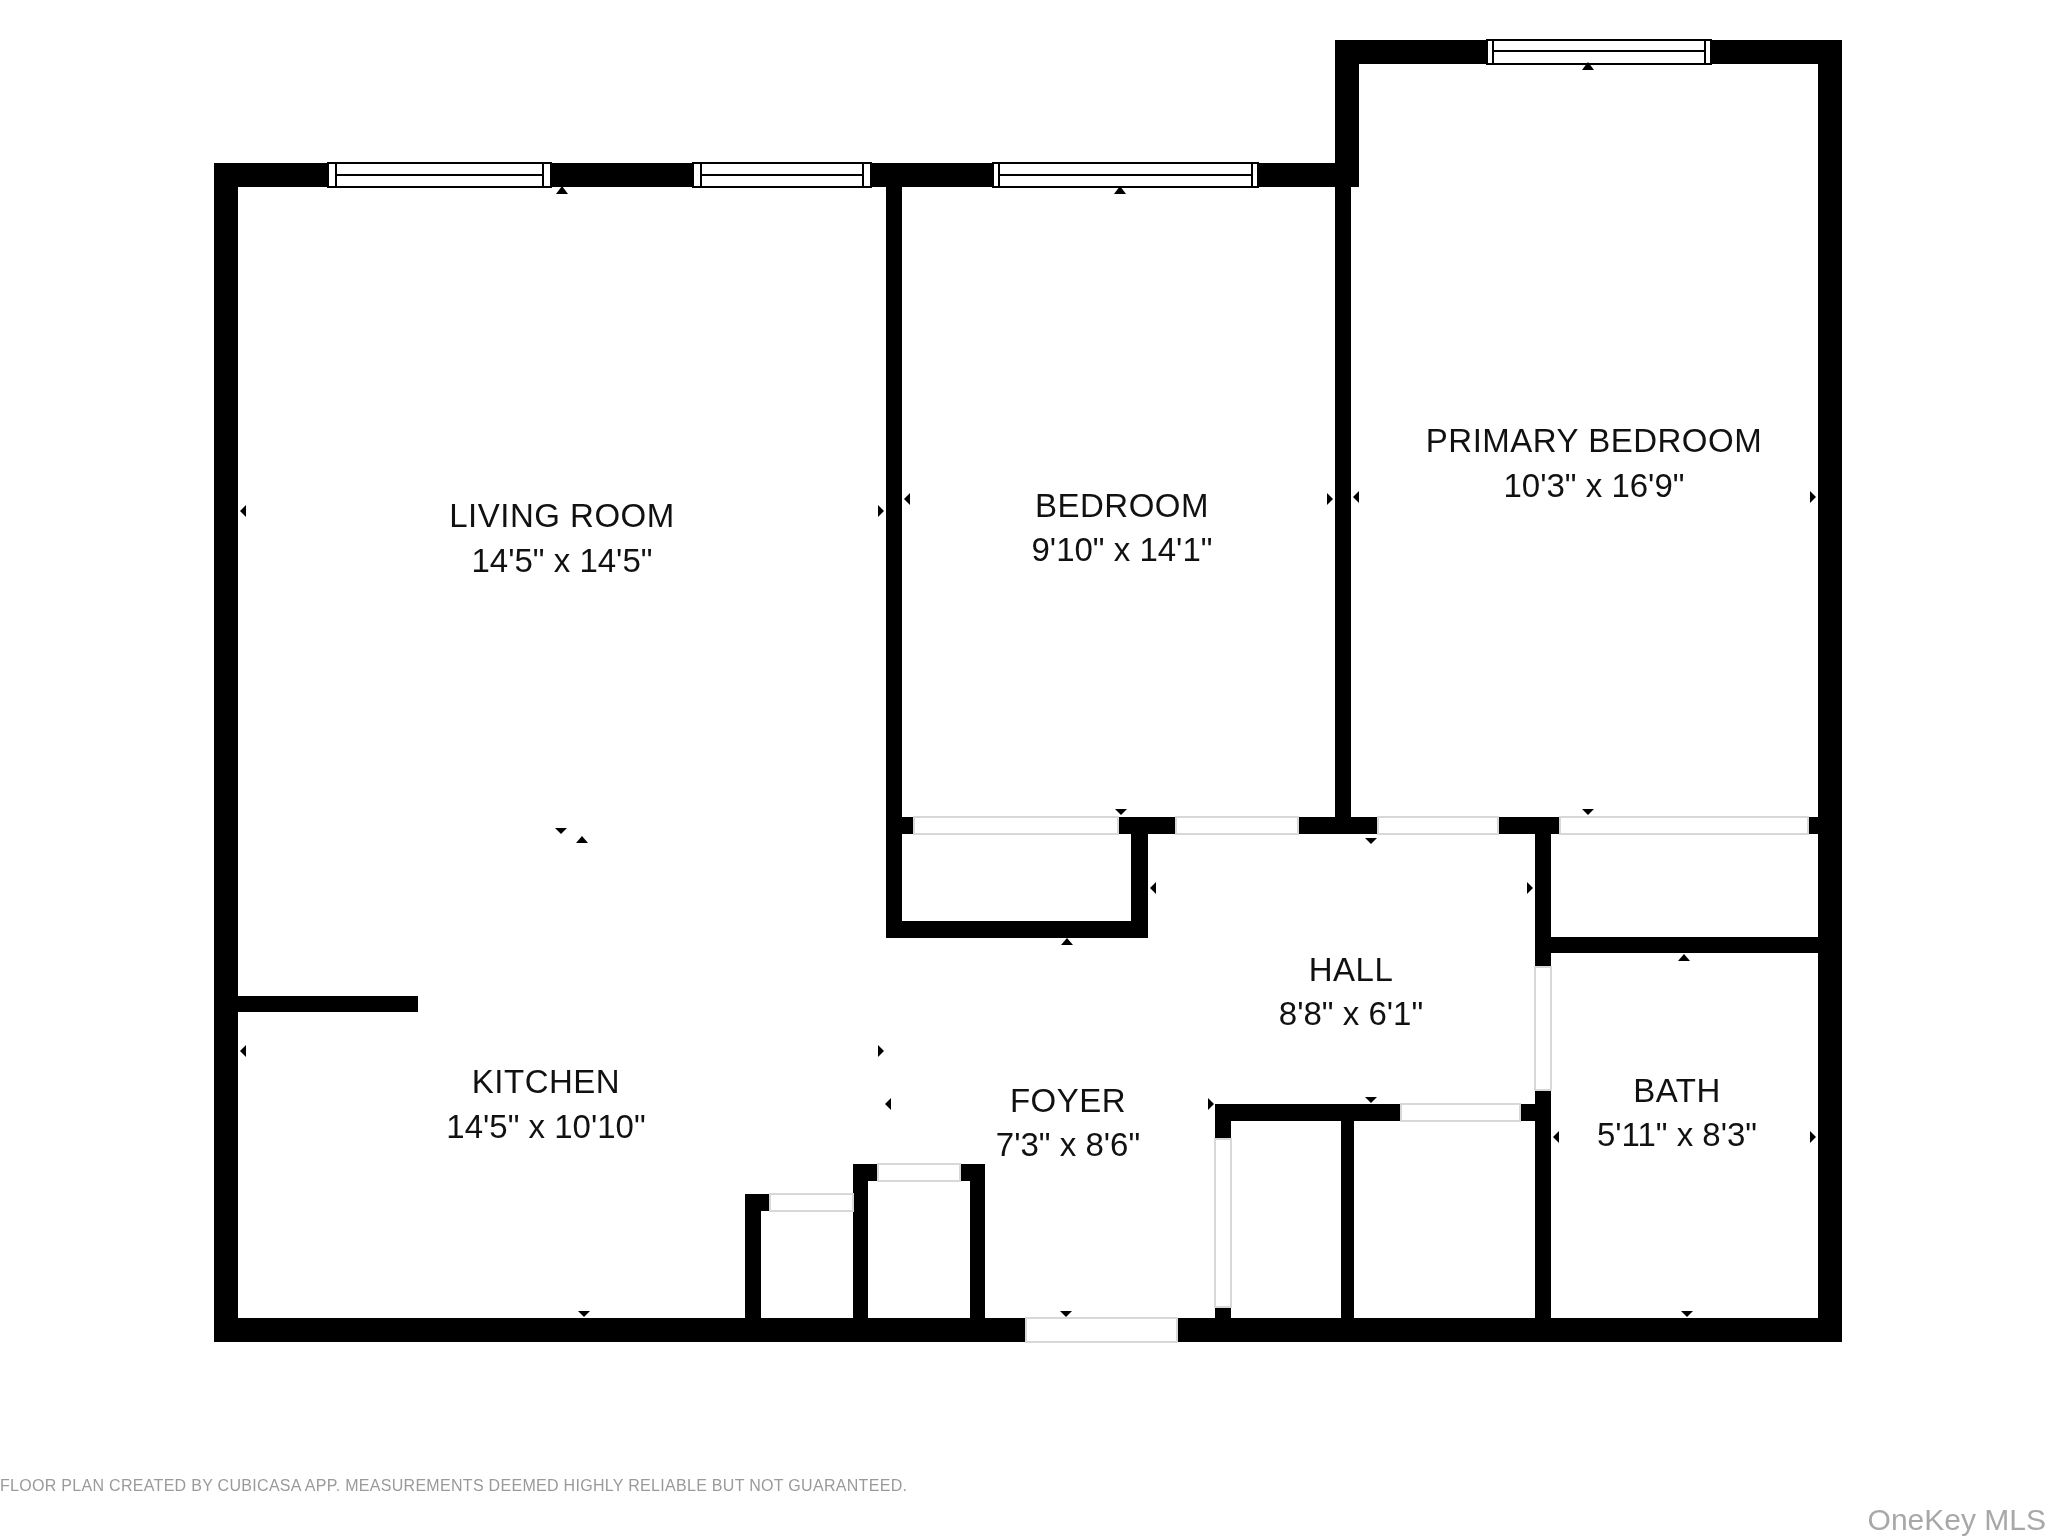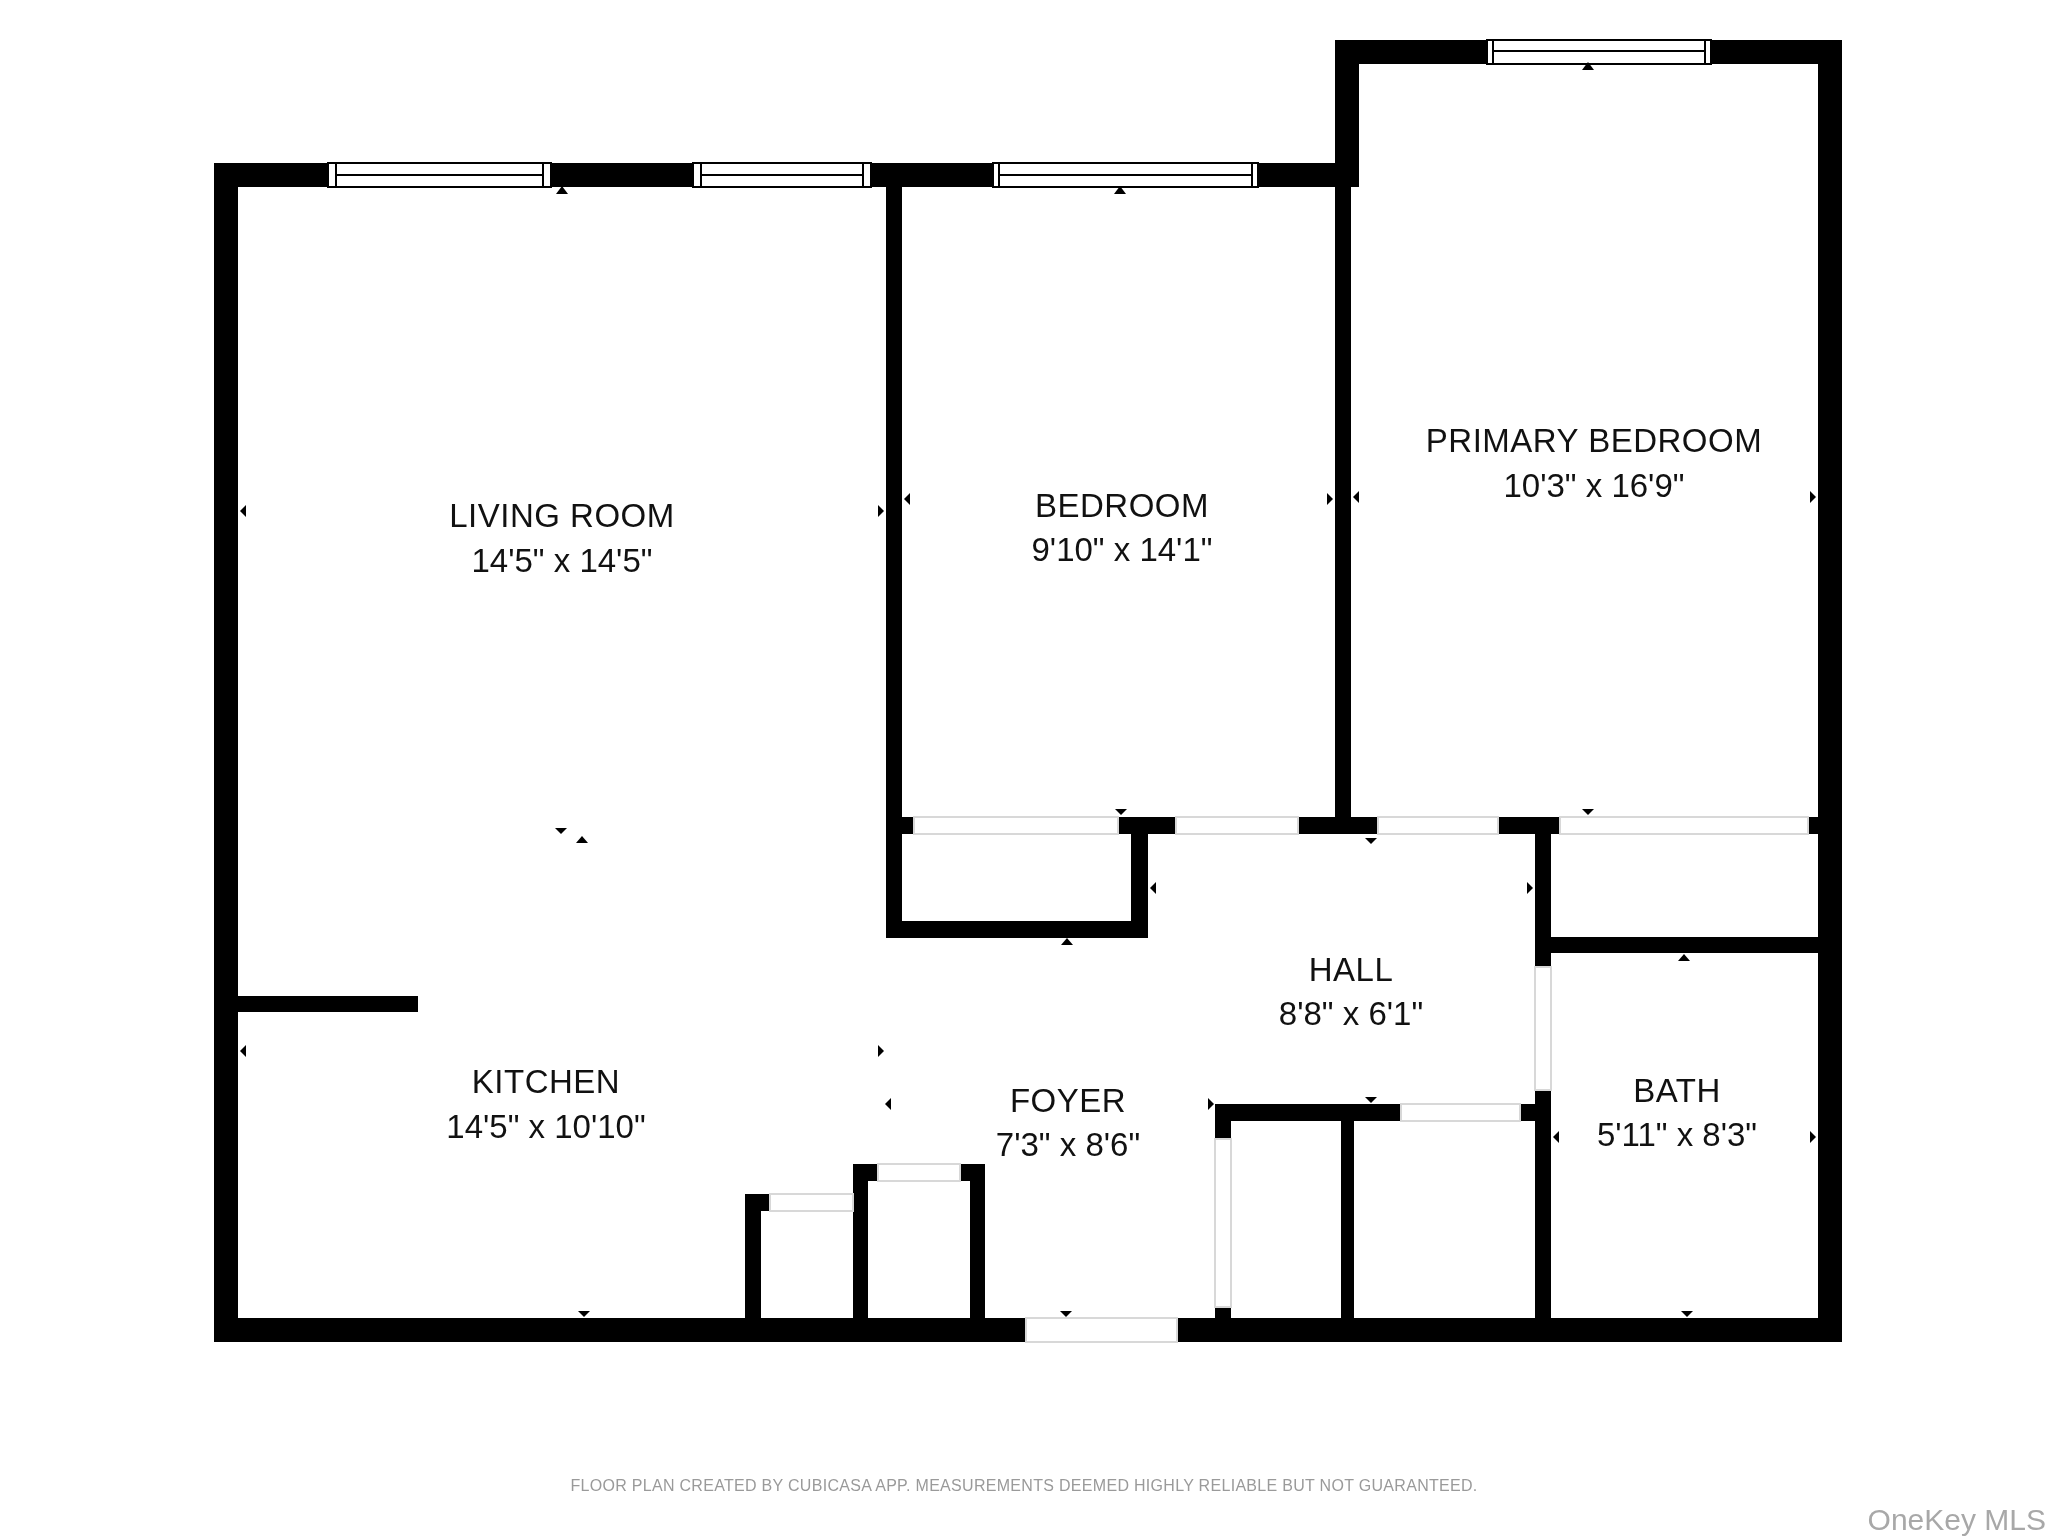--- a/index.html
+++ b/index.html
@@ -11,21 +11,21 @@
   .marker { fill: #000000; }
   .room-name, .room-dim {
     font-family: "Liberation Sans", "DejaVu Sans", sans-serif;
     fill: #111111;
     text-anchor: middle;
   }
   .room-name { font-size: 33px; letter-spacing: 0.5px; }
   .room-dim { font-size: 33px; }
   .footer-note {
     position: absolute; left: 0; width: 2048px; top: 1477px;
-    text-align: center; font-family: "Liberation Sans", "DejaVu Sans", sans-serif;
+    font-family: "Liberation Sans", "DejaVu Sans", sans-serif;
     font-size: 16px; color: #9a9a9a; letter-spacing: 0.3px;
   }
   .watermark {
     position: absolute; right: 2px; top: 1503px;
     font-family: "Liberation Sans", "DejaVu Sans", sans-serif;
     font-size: 30px; color: #a8a8a8;
   }
 </style>
 </head>
 <body>

